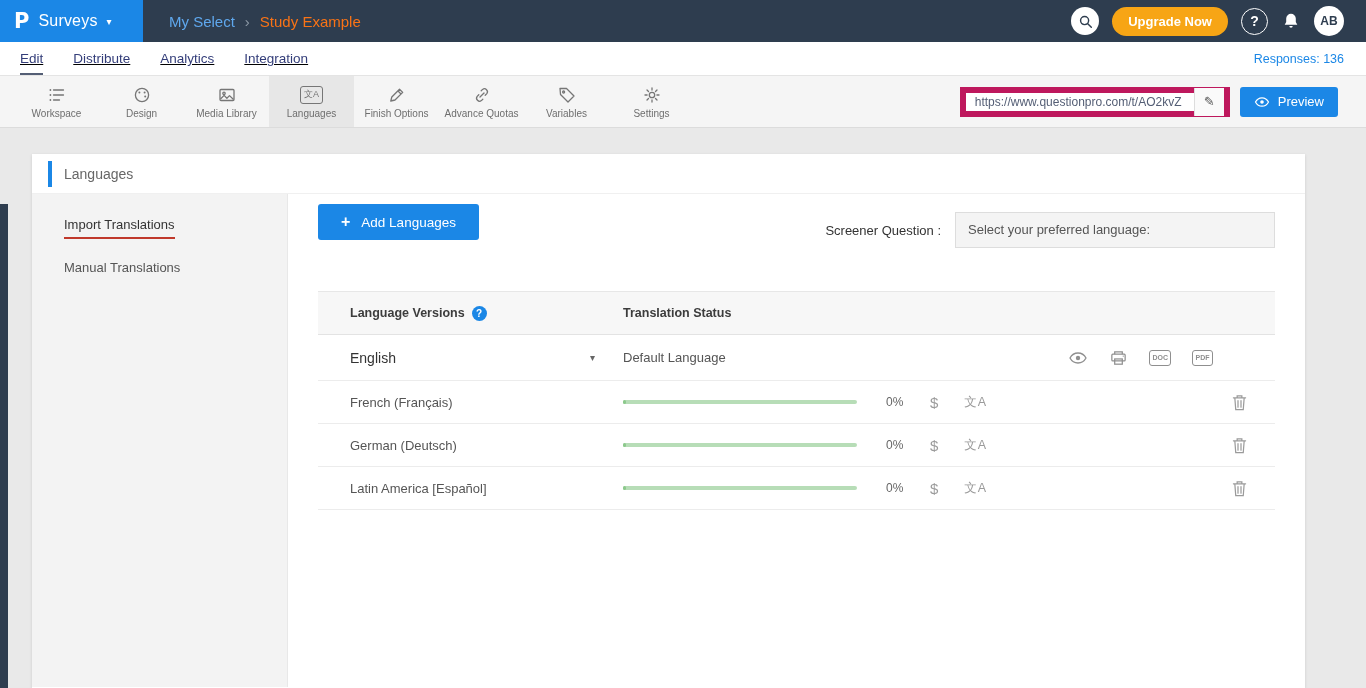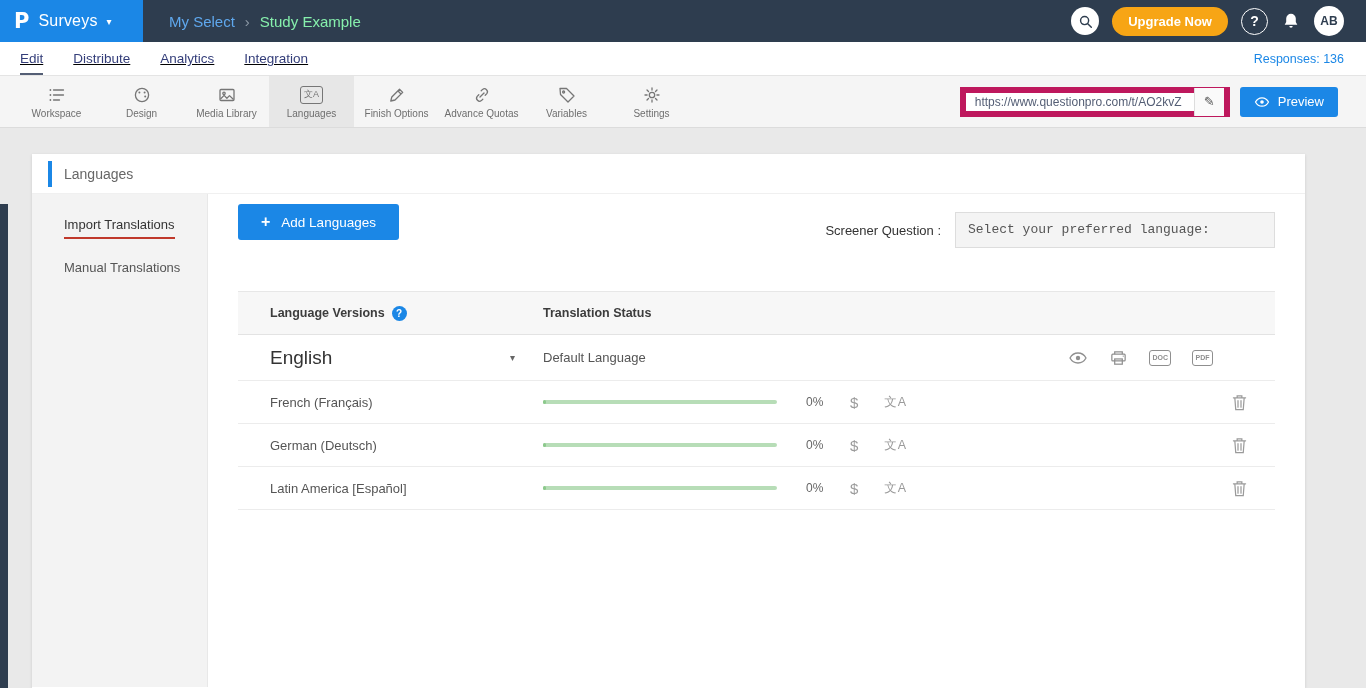--- a/index.html
+++ b/index.html
@@ -13,21 +13,21 @@
 
   
   .topbar { height:42px; background:#2e3d4f; display:flex; align-items:center; }
   .brand { width:143px; height:42px; background:#1b87e6; display:flex; align-items:center; padding-left:14px; cursor:pointer; flex:none; }
   .brand-p { color:#fff; font-weight:bold; font-size:21px; margin-right:9px; font-family:"DejaVu Sans", sans-serif; }
   .brand-text { color:#fff; font-size:16px; letter-spacing:.2px; }
   .brand-caret { color:#fff; font-size:10px; margin-left:9px; }
   .breadcrumb { display:flex; align-items:center; margin-left:26px; gap:10px; font-size:15px; }
   .crumb-link { color:#5fa8ee; cursor:pointer; }
   .crumb-sep { color:#8b98a5; font-size:15px; }
-  .crumb-current { color:#86efac;text-align:center; }
+  .crumb-current { color:#f97316;text-align:center; }
   .topbar-right { margin-left:auto; display:flex; align-items:center; gap:13px; padding-right:22px; }
   .search-btn { width:28px; height:28px; border-radius:50%; background:#fff; border:none; display:flex; align-items:center; justify-content:center; cursor:pointer; padding:0; }
   .upgrade-btn { height:29px; border:none; border-radius:15px; background:#f7a515; color:#fff; font-weight:bold; font-size:13px; padding:0 16px; cursor:pointer; font-family:inherit; }
   .help-btn { width:27px; height:27px; border-radius:50%; border:1.6px solid #fff; background:transparent; color:#fff; font-size:14px; font-weight:bold; display:flex; align-items:center; justify-content:center; cursor:pointer; padding:0; }
   .bell-btn { background:transparent; border:none; cursor:pointer; padding:0; display:flex; align-items:center; }
   .avatar { width:30px; height:30px; border-radius:50%; background:#fff; color:#2e3d4f; font-weight:bold; font-size:12px; display:flex; align-items:center; justify-content:center; cursor:pointer; }
 
   
   .tabsbar { height:34px; background:#fff; display:flex; align-items:center; padding:0 22px 0 20px; border-bottom:1px solid #e4e4e4; }
   .tabs { display:flex; gap:30px; height:100%; align-items:stretch;text-decoration:underline; }
@@ -49,42 +49,42 @@
   .preview-btn { height:30px; background:#1b87e6; color:#fff; border:none; border-radius:3px; font-size:13px; display:flex; align-items:center; gap:8px; padding:0 14px; cursor:pointer; font-family:inherit; }
 
   
   .content { position:relative; height:560px; }
   .leftstrip { position:absolute; left:0; top:76px; width:8px; height:612px; background:#2e3d4f; z-index:4; }
   .card { position:absolute; left:32px; top:26px; width:1273px; height:534px; background:#fff; box-shadow:0 1px 3px rgba(0,0,0,.12); overflow:hidden; }
   .card-header { height:40px; display:flex; align-items:center; border-bottom:1px solid #f0f0f0; background:#fff; }
   .accent-bar { width:4px; height:26px; background:#1b87e6; margin-left:16px; }
   .card-title { margin-left:12px; font-size:14px; color:#676767; }
   .card-body { display:flex; height:493px; }
-  .panel-sidebar { width:176px; background:#f3f3f3; border-right:1px solid #e8e8e8; padding-top:12px; flex:none; }
+  .panel-sidebar { width:256px; background:#f3f3f3; border-right:1px solid #e8e8e8; padding-top:12px; flex:none; }
   .side-item { padding:11px 16px 10px 32px; font-size:13px; color:#555; cursor:pointer; }
   .side-item.active span { color:#333; border-bottom:2px solid #c0392b; padding-bottom:5px; display:inline-block; }
   .panel-main { flex:1; background:#fff; padding:0 30px; }
 
   .actions-row { margin-top:2px; display:flex; align-items:center; justify-content:space-between; }
   .add-btn { height:36px; background:#1b87e6; color:#fff; border:none; border-radius:3px; font-size:13.5px; display:flex; align-items:center; gap:11px; padding:0 23px; cursor:pointer; font-family:inherit; }
   .add-plus { font-size:16px; font-weight:bold; }
   .screener { display:flex; align-items:center; gap:14px;margin-top:16px; }
   .screener-label { font-size:13px; color:#333; }
-  .screener-select { width:320px; height:36px; line-height:34px; background:#f4f4f4; border:1px solid #ddd; padding-left:12px; font-size:13px; color:#555; cursor:pointer;font-family:Liberation Mono, monospace; }
+  .screener-select { width:320px; height:36px; line-height:34px; background:#f4f4f4; border:1px solid #ddd; padding-left:12px; font-size:13px; color:#555; cursor:pointer; }
 
   .table { margin-top:43px; }
   .trow { display:flex; align-items:center; border-bottom:1px solid #ececec; }
   .thead { background:#f7f7f7; border-top:1px solid #e7e7e7; border-bottom:1px solid #e3e3e3; height:44px; }
   .th { font-size:12.5px; font-weight:bold; color:#3c3c3c; }
   .col-name { width:305px; padding-left:32px; display:flex; align-items:center; flex:none; }
   .col-status { flex:1; display:flex; align-items:center; }
   .col-actions { display:flex; align-items:center; }
   .help-dot { width:15px; height:15px; border-radius:50%; background:#1b87e6; color:#fff; font-size:10px; font-weight:bold; display:inline-flex; align-items:center; justify-content:center; margin-left:7px; cursor:pointer; }
   .row-english { height:46px; }
-  .name-en { font-size:19px; color:#333; }
+  .name-en { font-size:14px; color:#333; }
   .dd-caret { color:#666; font-size:10px; margin-left:auto; margin-right:28px; cursor:pointer; }
   .default-lang { font-size:13px; color:#555; }
   .icons-en { gap:21px; padding-right:62px; }
   .icons-en .ic { cursor:pointer; display:flex; align-items:center; }
   .filebadge { min-width:21px; height:16px; border:1.4px solid #8f8f8f; border-radius:3px; color:#8f8f8f; font-size:7px; font-weight:bold; display:flex; align-items:center; justify-content:center; padding:0 2px; cursor:pointer; }
   .row-lang { height:43px; }
   .lang-name { font-size:13px; color:#555; }
   .progress { width:234px; height:4px; border-radius:2px; background:#b7ddb7; position:relative; }
   .progress::before { content:''; position:absolute; left:0; top:0; bottom:0; width:3px; border-radius:2px; background:#8cc98c; }
   .pct { font-size:12px; color:#666; margin-left:29px; width:26px; }

